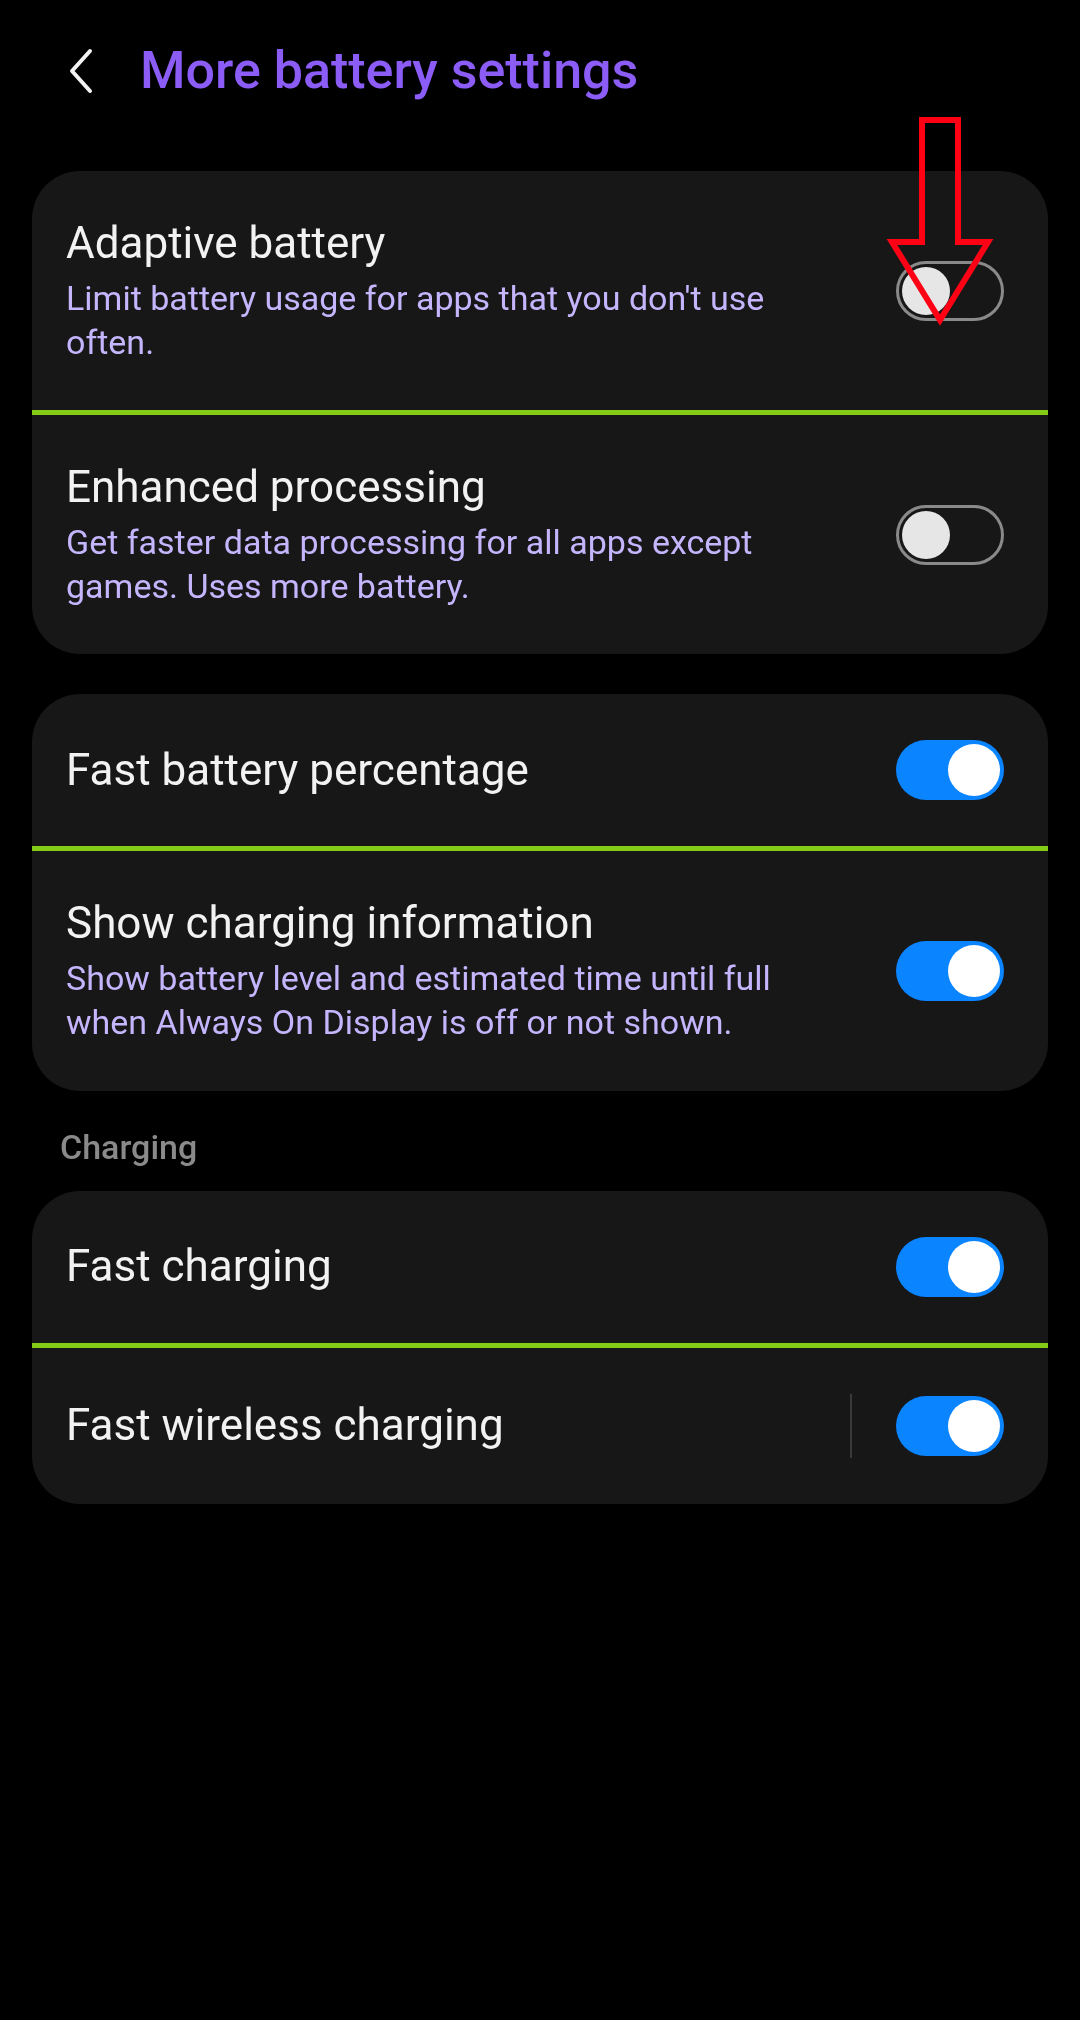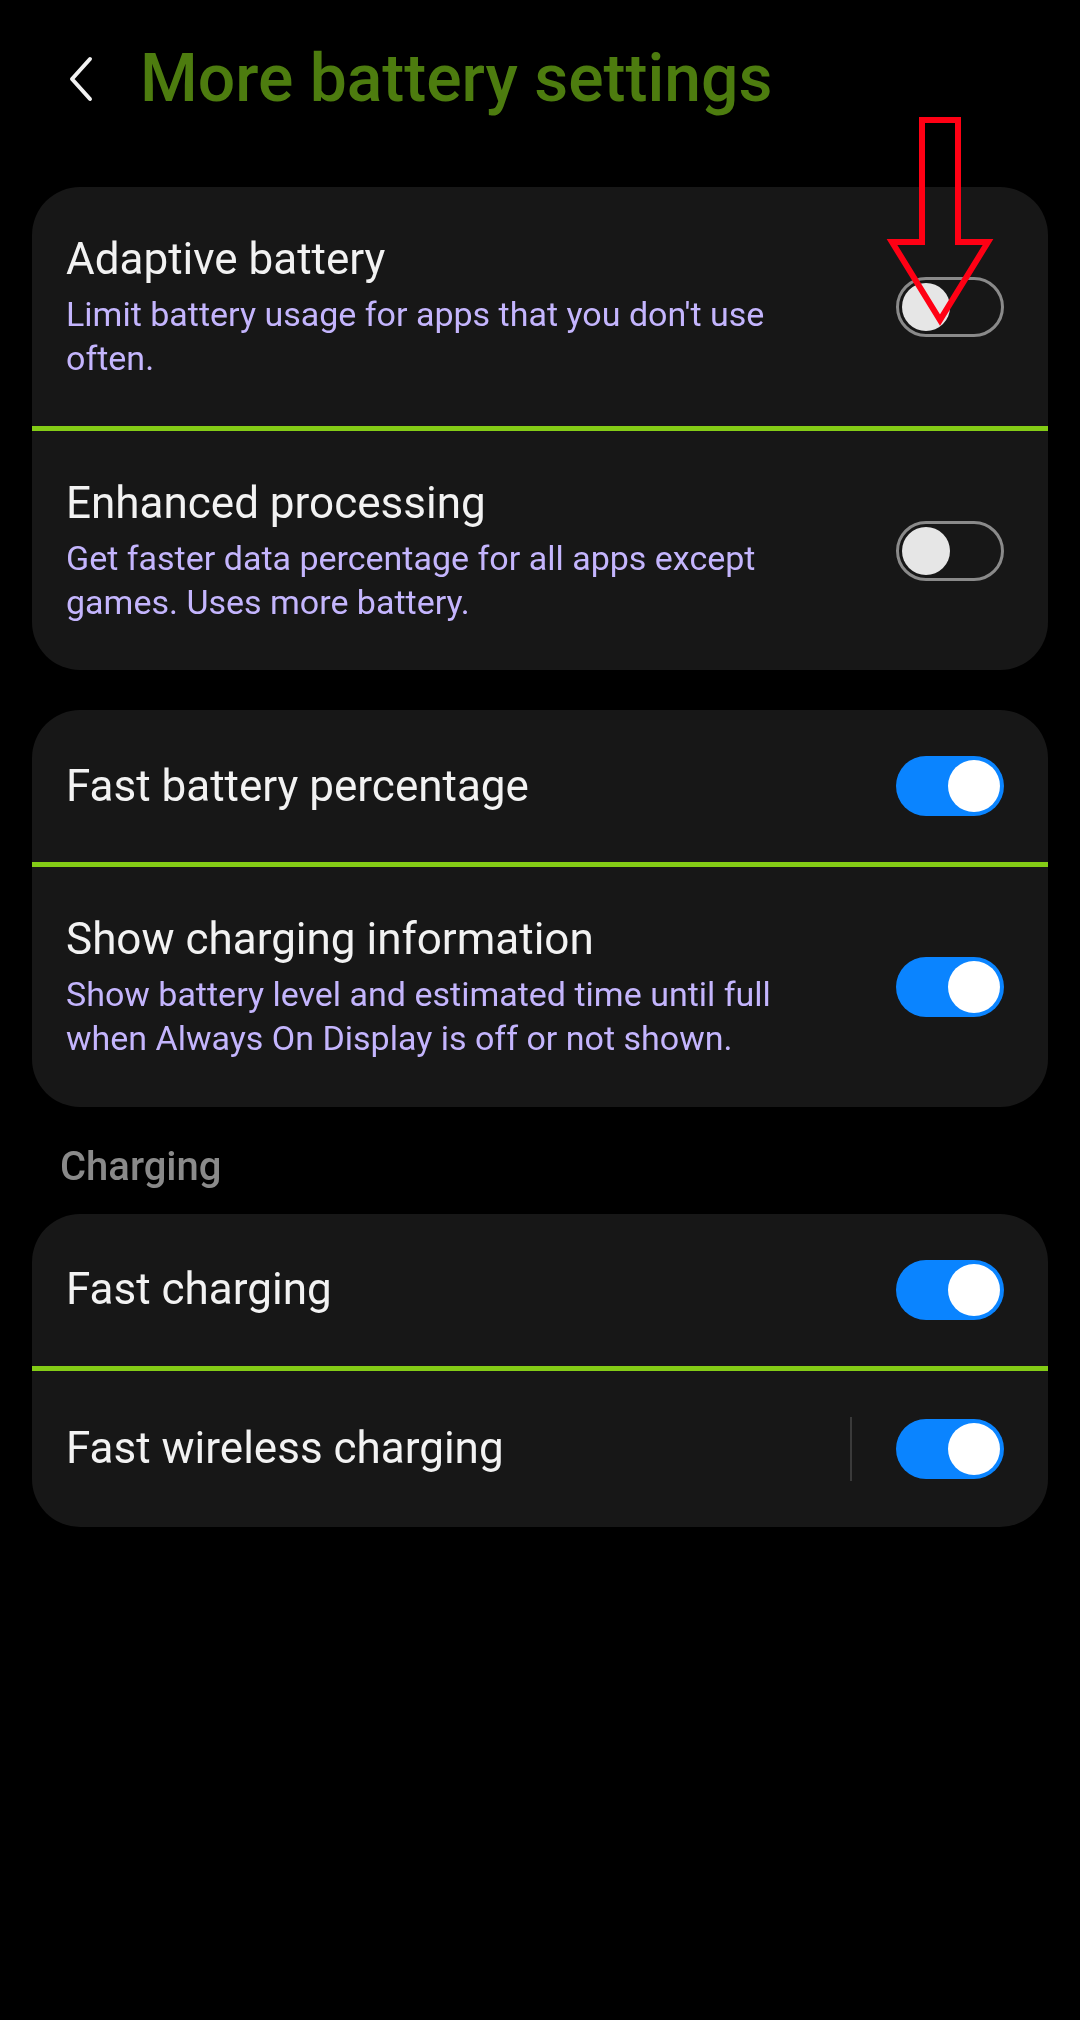--- a/index.html
+++ b/index.html
@@ -19,32 +19,32 @@
   .back-btn {
     width: 60px;
     height: 60px;
     display: flex;
     align-items: center;
     justify-content: center;
     margin-right: 30px;
   }
   .back-btn svg { width: 28px; height: 48px; }
   .page-title {
-    font-size: 66px;
+    font-size: 52px;
     font-weight: 500;
-    color: #4d7c0f;
+    color: #8b5cf6;
   }
   .section {
     margin: 40px 32px 0 32px;
     background: #171717;
     border-radius: 48px;
     overflow: hidden;
   }
   .section-header {
-    font-size: 40px;
+    font-size: 34px;
     font-weight: 500;
     color: #8a8a8a;
     padding: 36px 40px 12px 60px;
   }
   .row {
     display: flex;
     align-items: center;
     padding: 46px 44px 46px 34px;
     gap: 16px;
   }
@@ -133,21 +133,21 @@
       <div class="row-title">Adaptive battery</div>
       <div class="row-desc">Limit battery usage for apps that you don't use often.</div>
     </div>
     <div class="toggle off">
         <div class="knob"></div>
       </div>
   </div>
   <div class="row">
     <div class="row-text">
       <div class="row-title">Enhanced processing</div>
-      <div class="row-desc">Get faster data percentage for all apps except games. Uses more battery.</div>
+      <div class="row-desc">Get faster data processing for all apps except games. Uses more battery.</div>
     </div>
     <div class="toggle off">
         <div class="knob"></div>
       </div>
   </div>
 </div>
 
 <div class="section">
   <div class="row">
     <div class="row-text">

